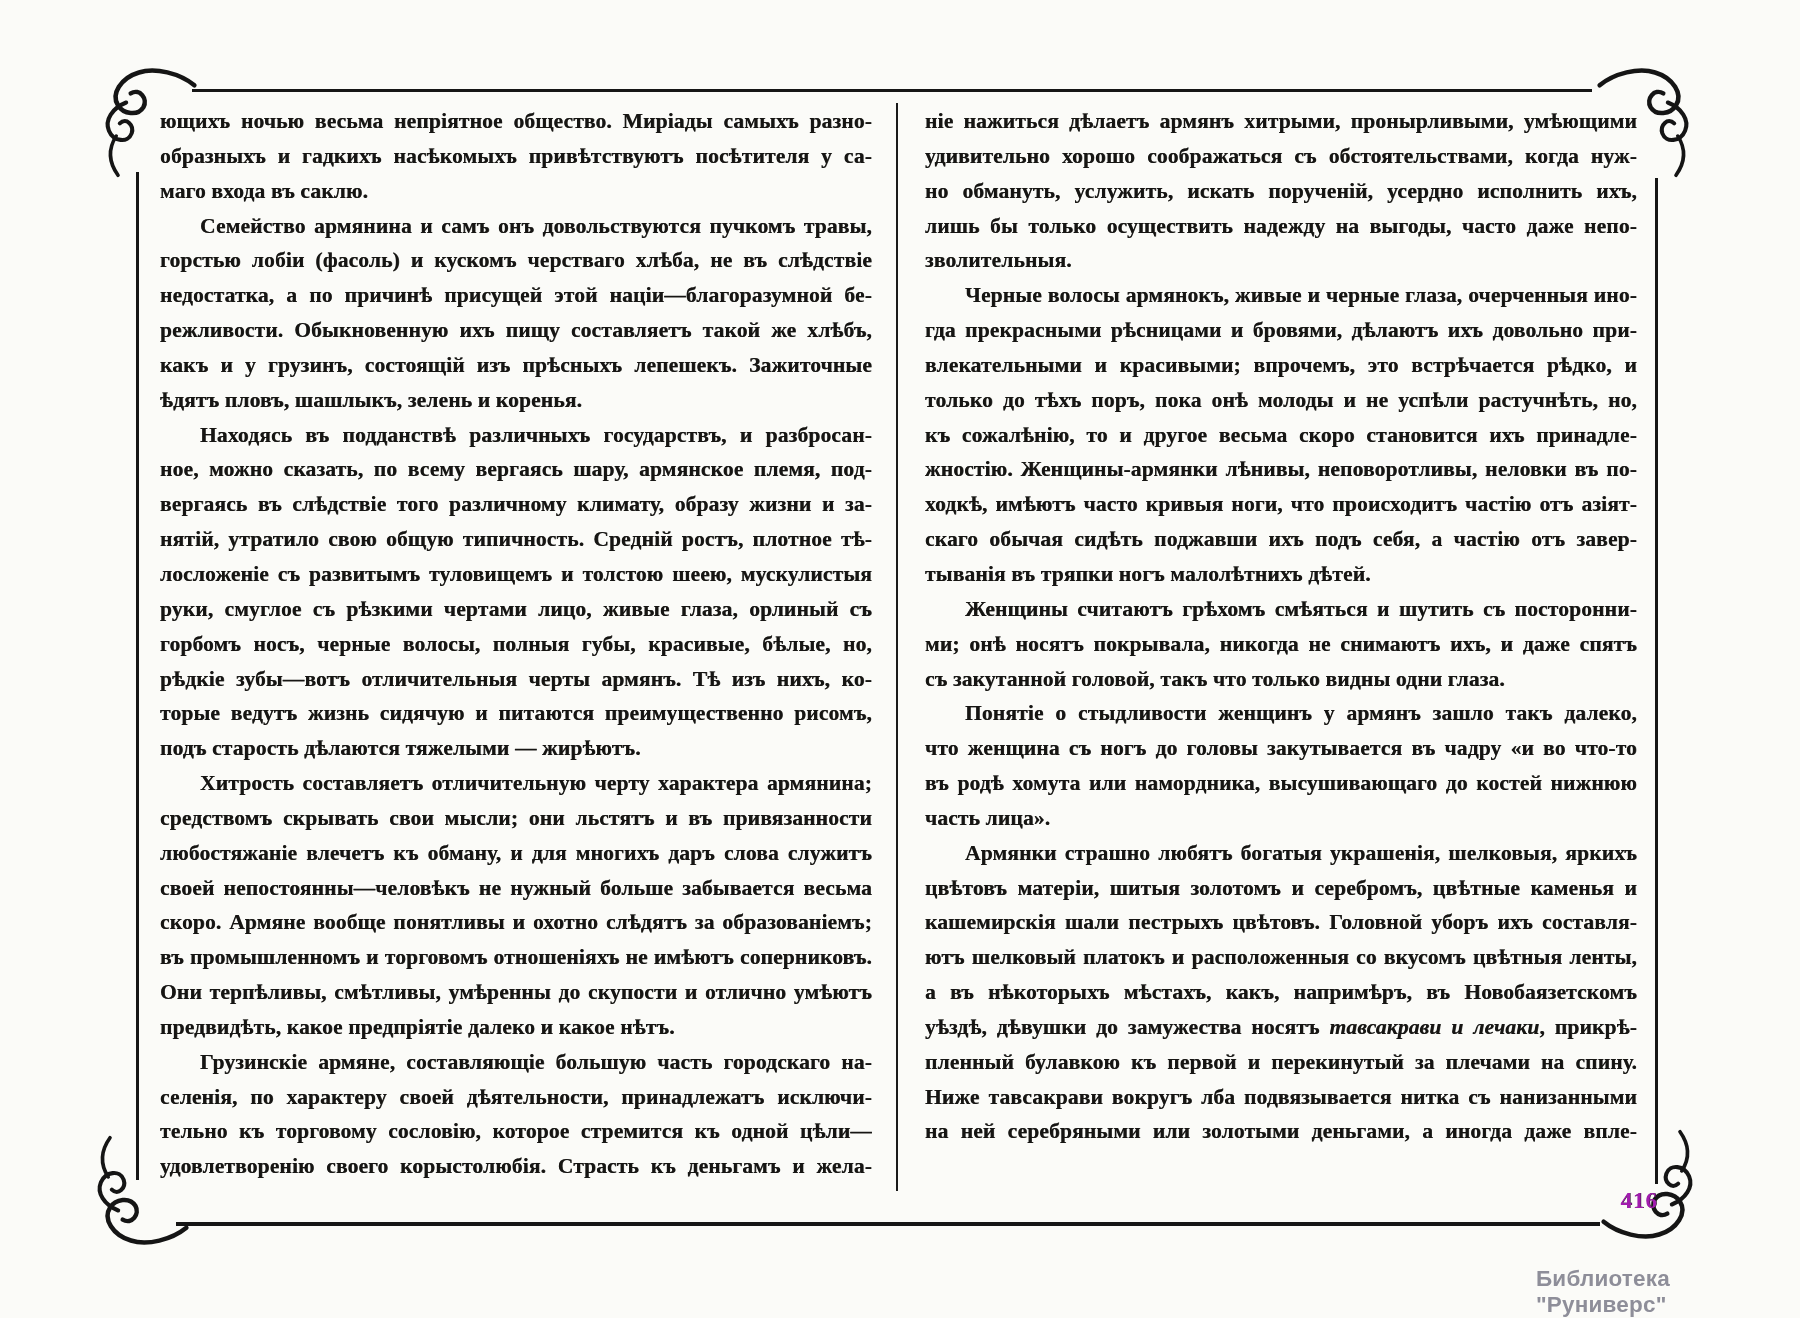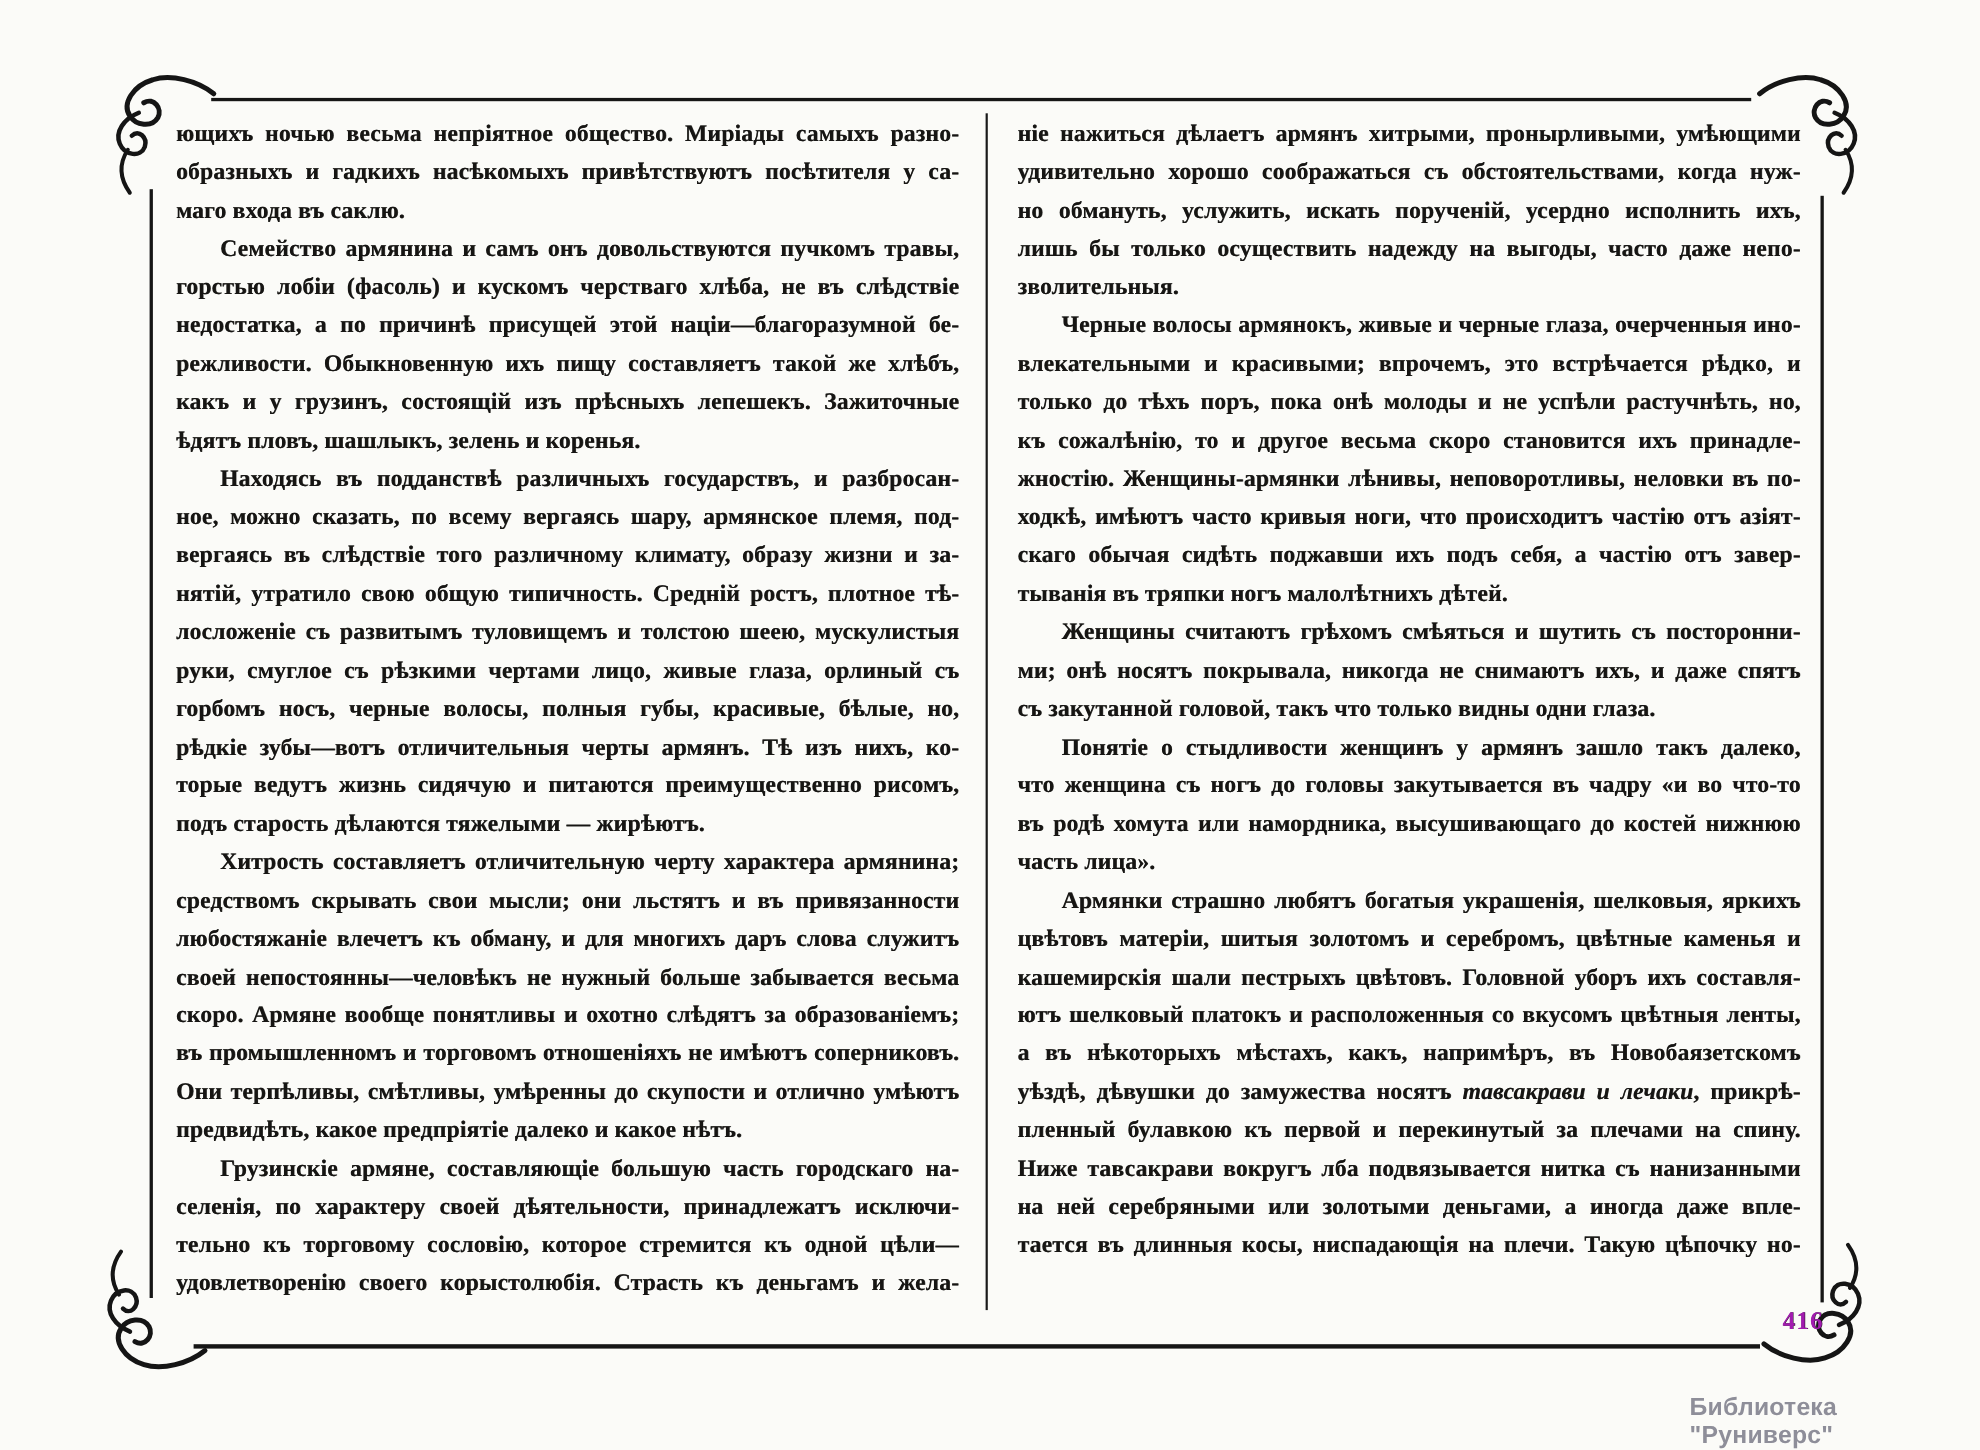--- a/index.html
+++ b/index.html
@@ -116,20 +116,21 @@
       <div class="tline fill">тельно къ торговому сословію, которое стремится къ одной цѣли—</div>
       <div class="tline fill">удовлетворенію своего корыстолюбія. Страсть къ деньгамъ и жела-</div>
     </div>
   <div class="column" id="col-right">
       <div class="tline fill">ніе нажиться дѣлаетъ армянъ хитрыми, пронырливыми, умѣющими</div>
       <div class="tline fill">удивительно хорошо соображаться съ обстоятельствами, когда нуж-</div>
       <div class="tline fill">но обмануть, услужить, искать порученій, усердно исполнить ихъ,</div>
       <div class="tline fill">лишь бы только осуществить надежду на выгоды, часто даже непо-</div>
       <div class="tline last">зволительныя.</div>
       <div class="tline fill indent">Черные волосы армянокъ, живые и черные глаза, очерченныя ино-</div>
+      <div class="tline fill">гда прекрасными рѣсницами и бровями, дѣлаютъ ихъ довольно при-</div>
       <div class="tline fill">влекательными и красивыми; впрочемъ, это встрѣчается рѣдко, и</div>
       <div class="tline fill">только до тѣхъ поръ, пока онѣ молоды и не успѣли растучнѣть, но,</div>
       <div class="tline fill">къ сожалѣнію, то и другое весьма скоро становится ихъ принадле-</div>
       <div class="tline fill">жностію. Женщины-армянки лѣнивы, неповоротливы, неловки въ по-</div>
       <div class="tline fill">ходкѣ, имѣютъ часто кривыя ноги, что происходитъ частію отъ азіят-</div>
       <div class="tline fill">скаго обычая сидѣть поджавши ихъ подъ себя, а частію отъ завер-</div>
       <div class="tline last">тыванія въ тряпки ногъ малолѣтнихъ дѣтей.</div>
       <div class="tline fill indent">Женщины считаютъ грѣхомъ смѣяться и шутить съ посторонни-</div>
       <div class="tline fill">ми; онѣ носятъ покрывала, никогда не снимаютъ ихъ, и даже спятъ</div>
       <div class="tline last">съ закутанной головой, такъ что только видны одни глаза.</div>
@@ -139,20 +140,19 @@
       <div class="tline last">часть лица».</div>
       <div class="tline fill indent">Армянки страшно любятъ богатыя украшенія, шелковыя, яркихъ</div>
       <div class="tline fill">цвѣтовъ матеріи, шитыя золотомъ и серебромъ, цвѣтные каменья и</div>
       <div class="tline fill">кашемирскія шали пестрыхъ цвѣтовъ. Головной уборъ ихъ составля-</div>
       <div class="tline fill">ютъ шелковый платокъ и расположенныя со вкусомъ цвѣтныя ленты,</div>
       <div class="tline fill">а въ нѣкоторыхъ мѣстахъ, какъ, напримѣръ, въ Новобаязетскомъ</div>
       <div class="tline fill"><span>уѣздѣ, дѣвушки до замужества носятъ </span><span class="ital">тавсакрави и лечаки</span><span>, прикрѣ-</span></div>
       <div class="tline fill">пленный булавкою къ первой и перекинутый за плечами на спину.</div>
       <div class="tline fill">Ниже тавсакрави вокругъ лба подвязывается нитка съ нанизанными</div>
       <div class="tline fill">на ней серебряными или золотыми деньгами, а иногда даже впле-</div>
-      <div class="tline fill">тается въ длинныя косы, ниспадающія на плечи. Такую цѣпочку но-</div>
     </div>
 
   <div id="page-number">416</div>
 
   <div id="watermark">Библиотека "Руниверс"</div>
 
 </div>
 
 </body></html>

